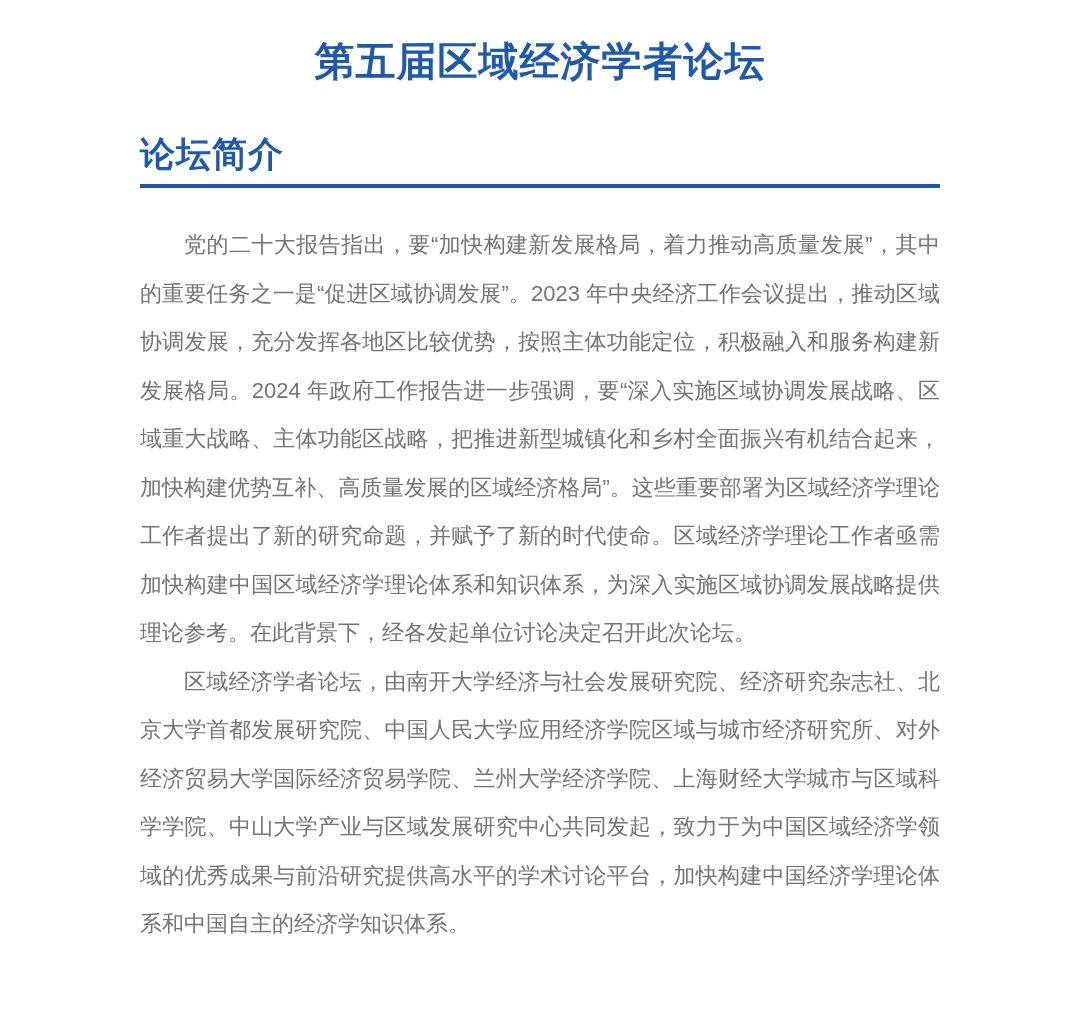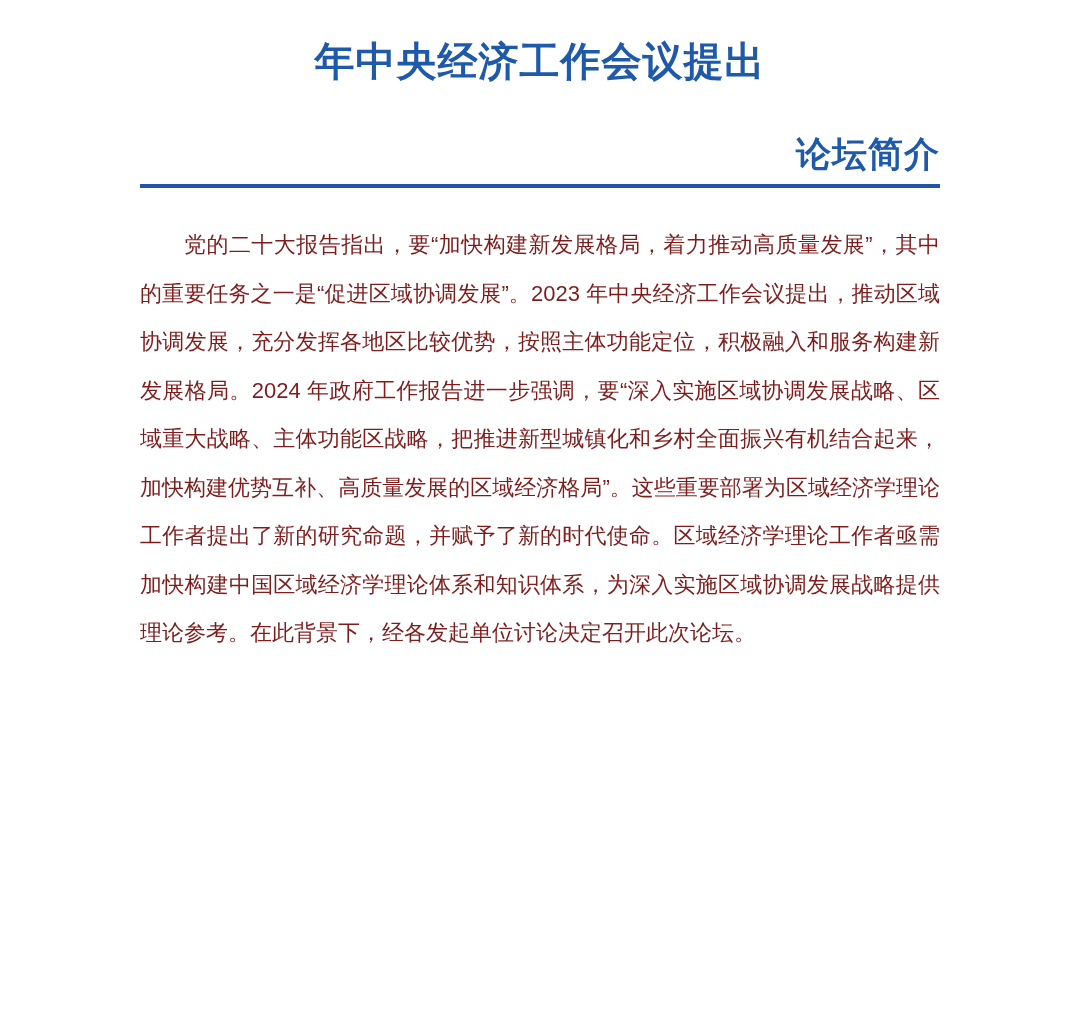--- a/index.html
+++ b/index.html
@@ -32,54 +32,54 @@
   .title-line {
     display: block;
   }
   .section-heading {
     margin: 40px 0 8px 0;
     color: #1e5aa9;
     font-weight: bold;
     font-size: 35px;
     line-height: 44px;
     letter-spacing: 1px;
-    text-align: right;
   }
   .section-divider {
     margin-top: 8px;
     height: 4px;
     width: 100%;
     background: #2156a6;
     border: none;
   }
   .body-text {
     margin-top: 33px;
-    color: #7f1d1d;
+    color: #737373;
     font-size: 22px;
     line-height: 48.5px;
     text-align: justify;
     text-justify: inter-ideograph;
   }
   .body-text p {
     margin: 0;
     padding: 0;
     text-indent: 2em;
     word-break: break-all;
   }
 </style>
 </head>
 <body>
 
 <div class="doc">
 
   <h1 class="title-block">
-    <span class="title-line">年中央经济工作会议提出</span>
+    <span class="title-line">第五届区域经济学者论坛</span>
   </h1>
 
   <h2 class="section-heading">论坛简介</h2>
 
   <div class="section-divider"></div>
 
   <div class="body-text">
     <p>党的二十大报告指出，要“加快构建新发展格局，着力推动高质量发展”，其中的重要任务之一是“促进区域协调发展”。2023 年中央经济工作会议提出，推动区域协调发展，充分发挥各地区比较优势，按照主体功能定位，积极融入和服务构建新发展格局。2024 年政府工作报告进一步强调，要“深入实施区域协调发展战略、区域重大战略、主体功能区战略，把推进新型城镇化和乡村全面振兴有机结合起来，加快构建优势互补、高质量发展的区域经济格局”。这些重要部署为区域经济学理论工作者提出了新的研究命题，并赋予了新的时代使命。区域经济学理论工作者亟需加快构建中国区域经济学理论体系和知识体系，为深入实施区域协调发展战略提供理论参考。在此背景下，经各发起单位讨论决定召开此次论坛。</p>
+    <p>区域经济学者论坛，由南开大学经济与社会发展研究院、经济研究杂志社、北京大学首都发展研究院、中国人民大学应用经济学院区域与城市经济研究所、对外经济贸易大学国际经济贸易学院、兰州大学经济学院、上海财经大学城市与区域科学学院、中山大学产业与区域发展研究中心共同发起，致力于为中国区域经济学领域的优秀成果与前沿研究提供高水平的学术讨论平台，加快构建中国经济学理论体系和中国自主的经济学知识体系。</p>
   </div>
 
 </div>
 
 </body></html>

